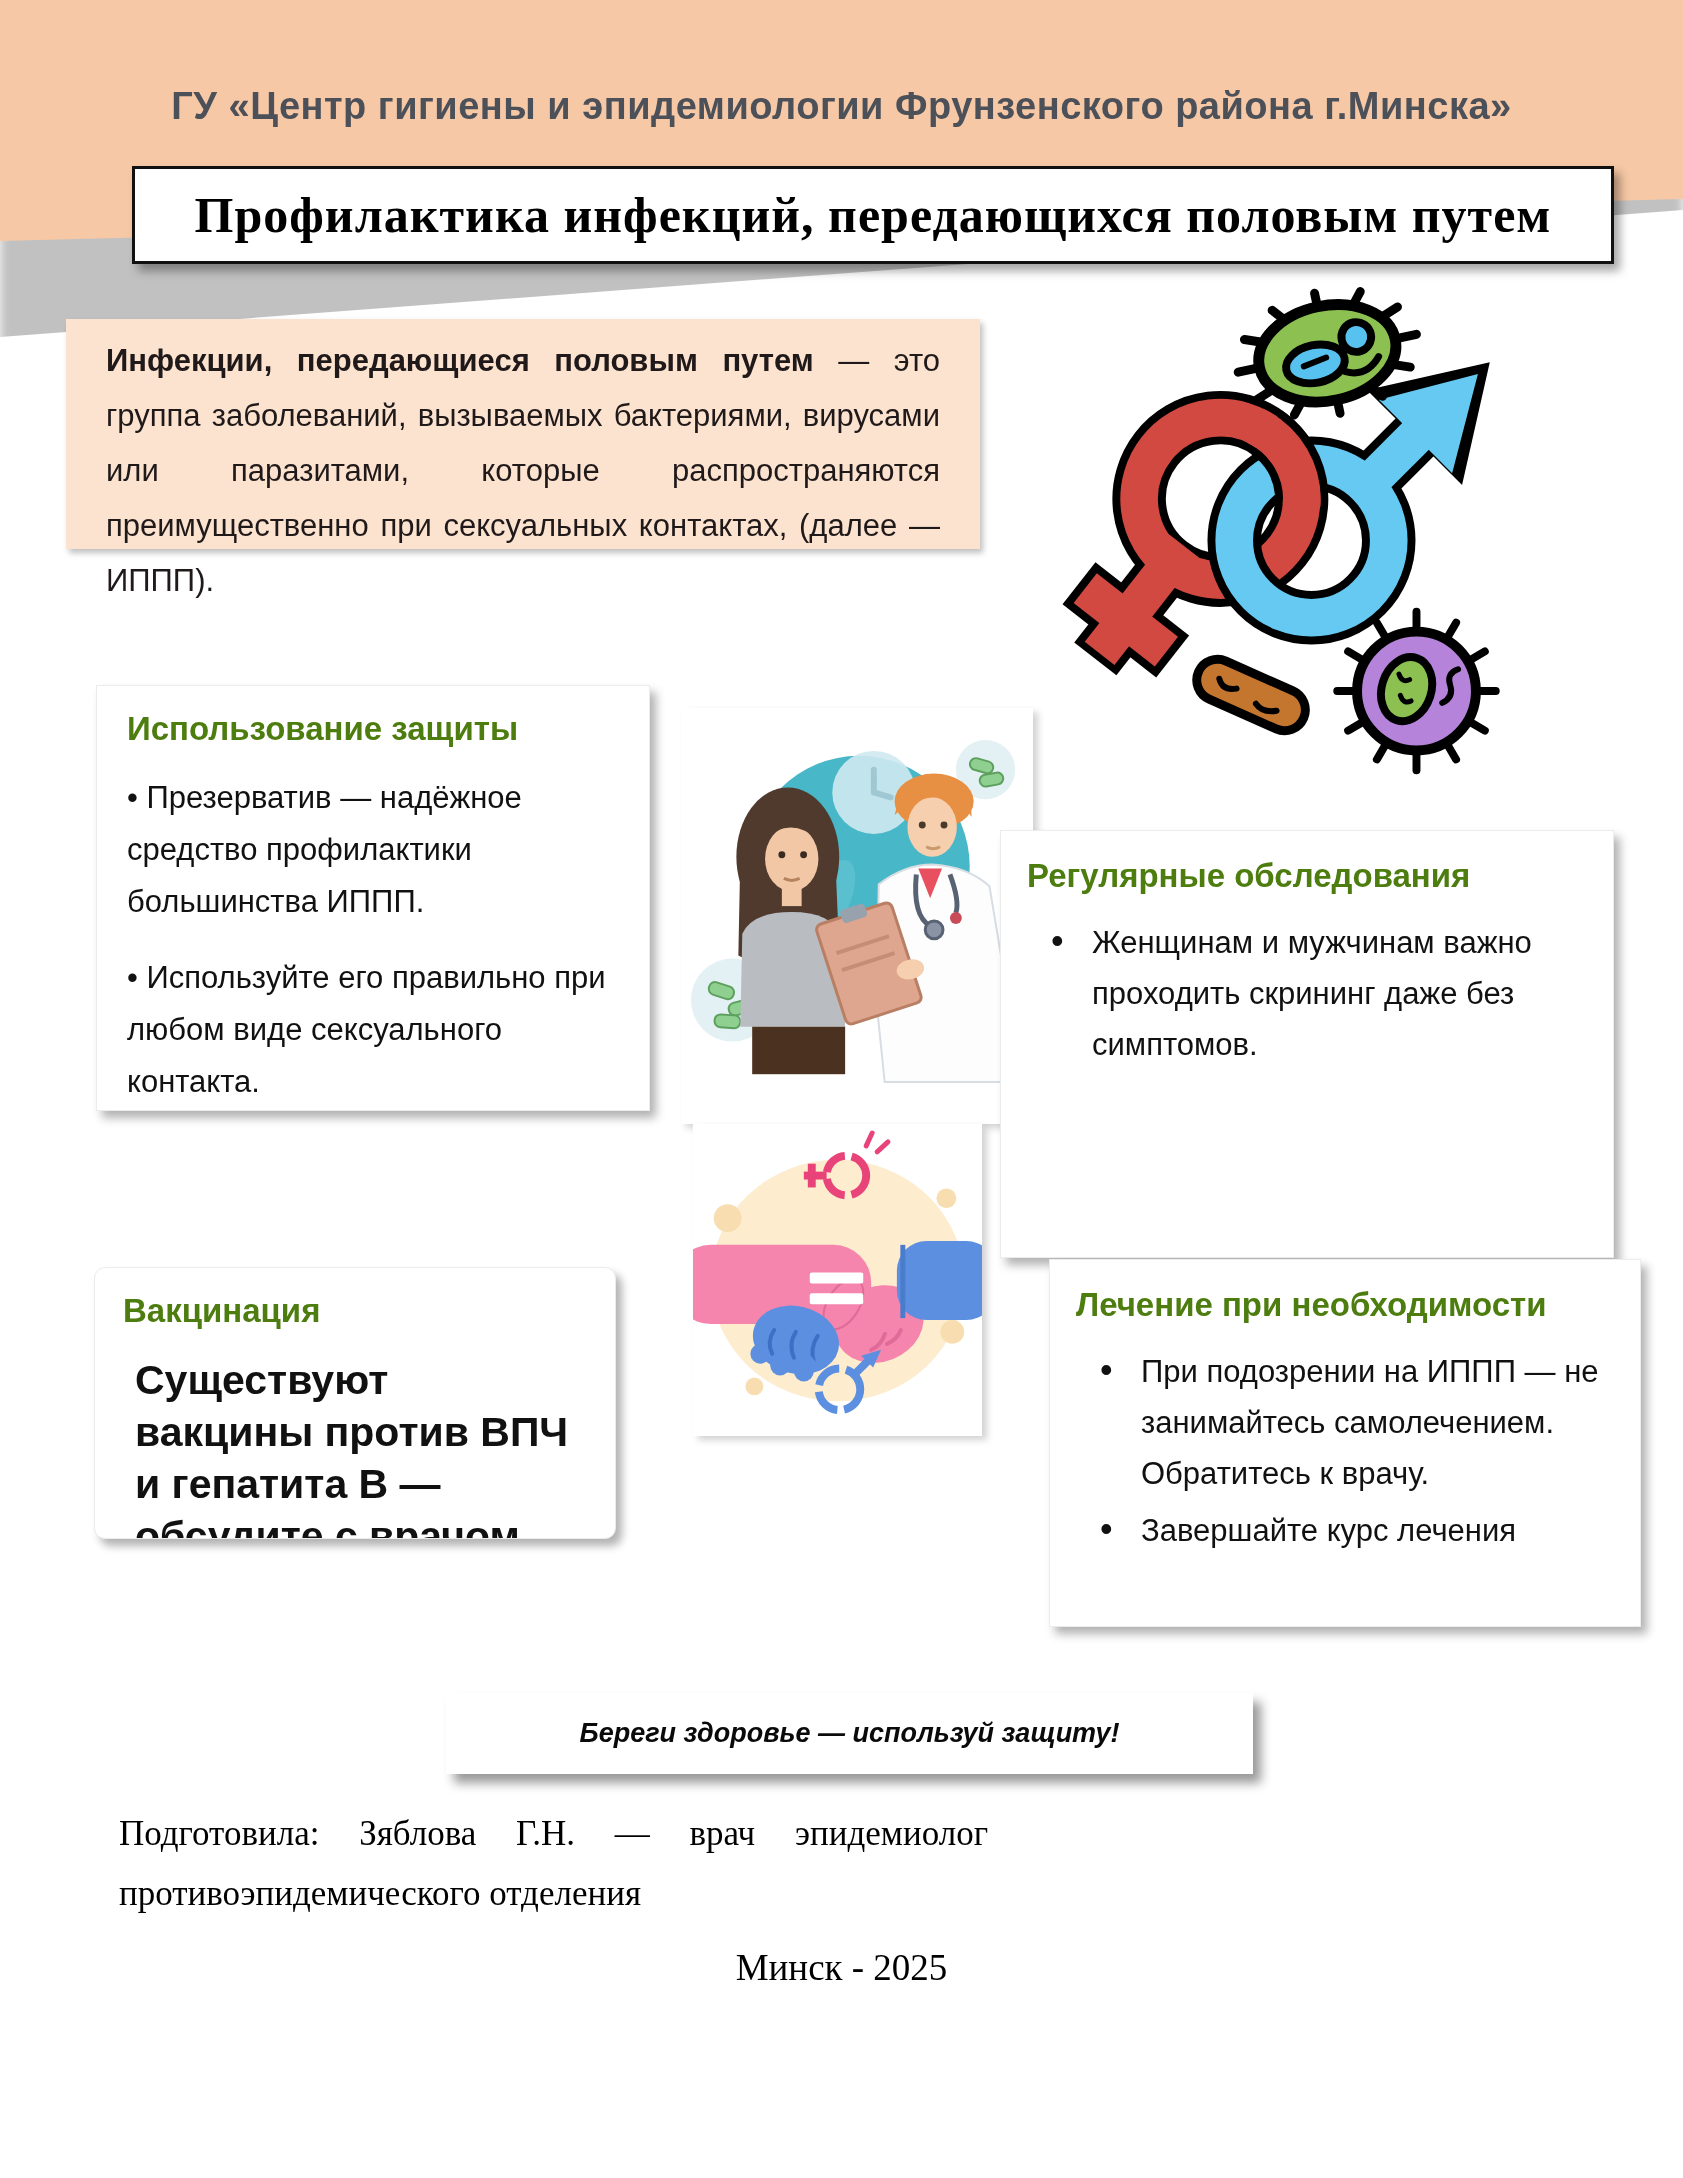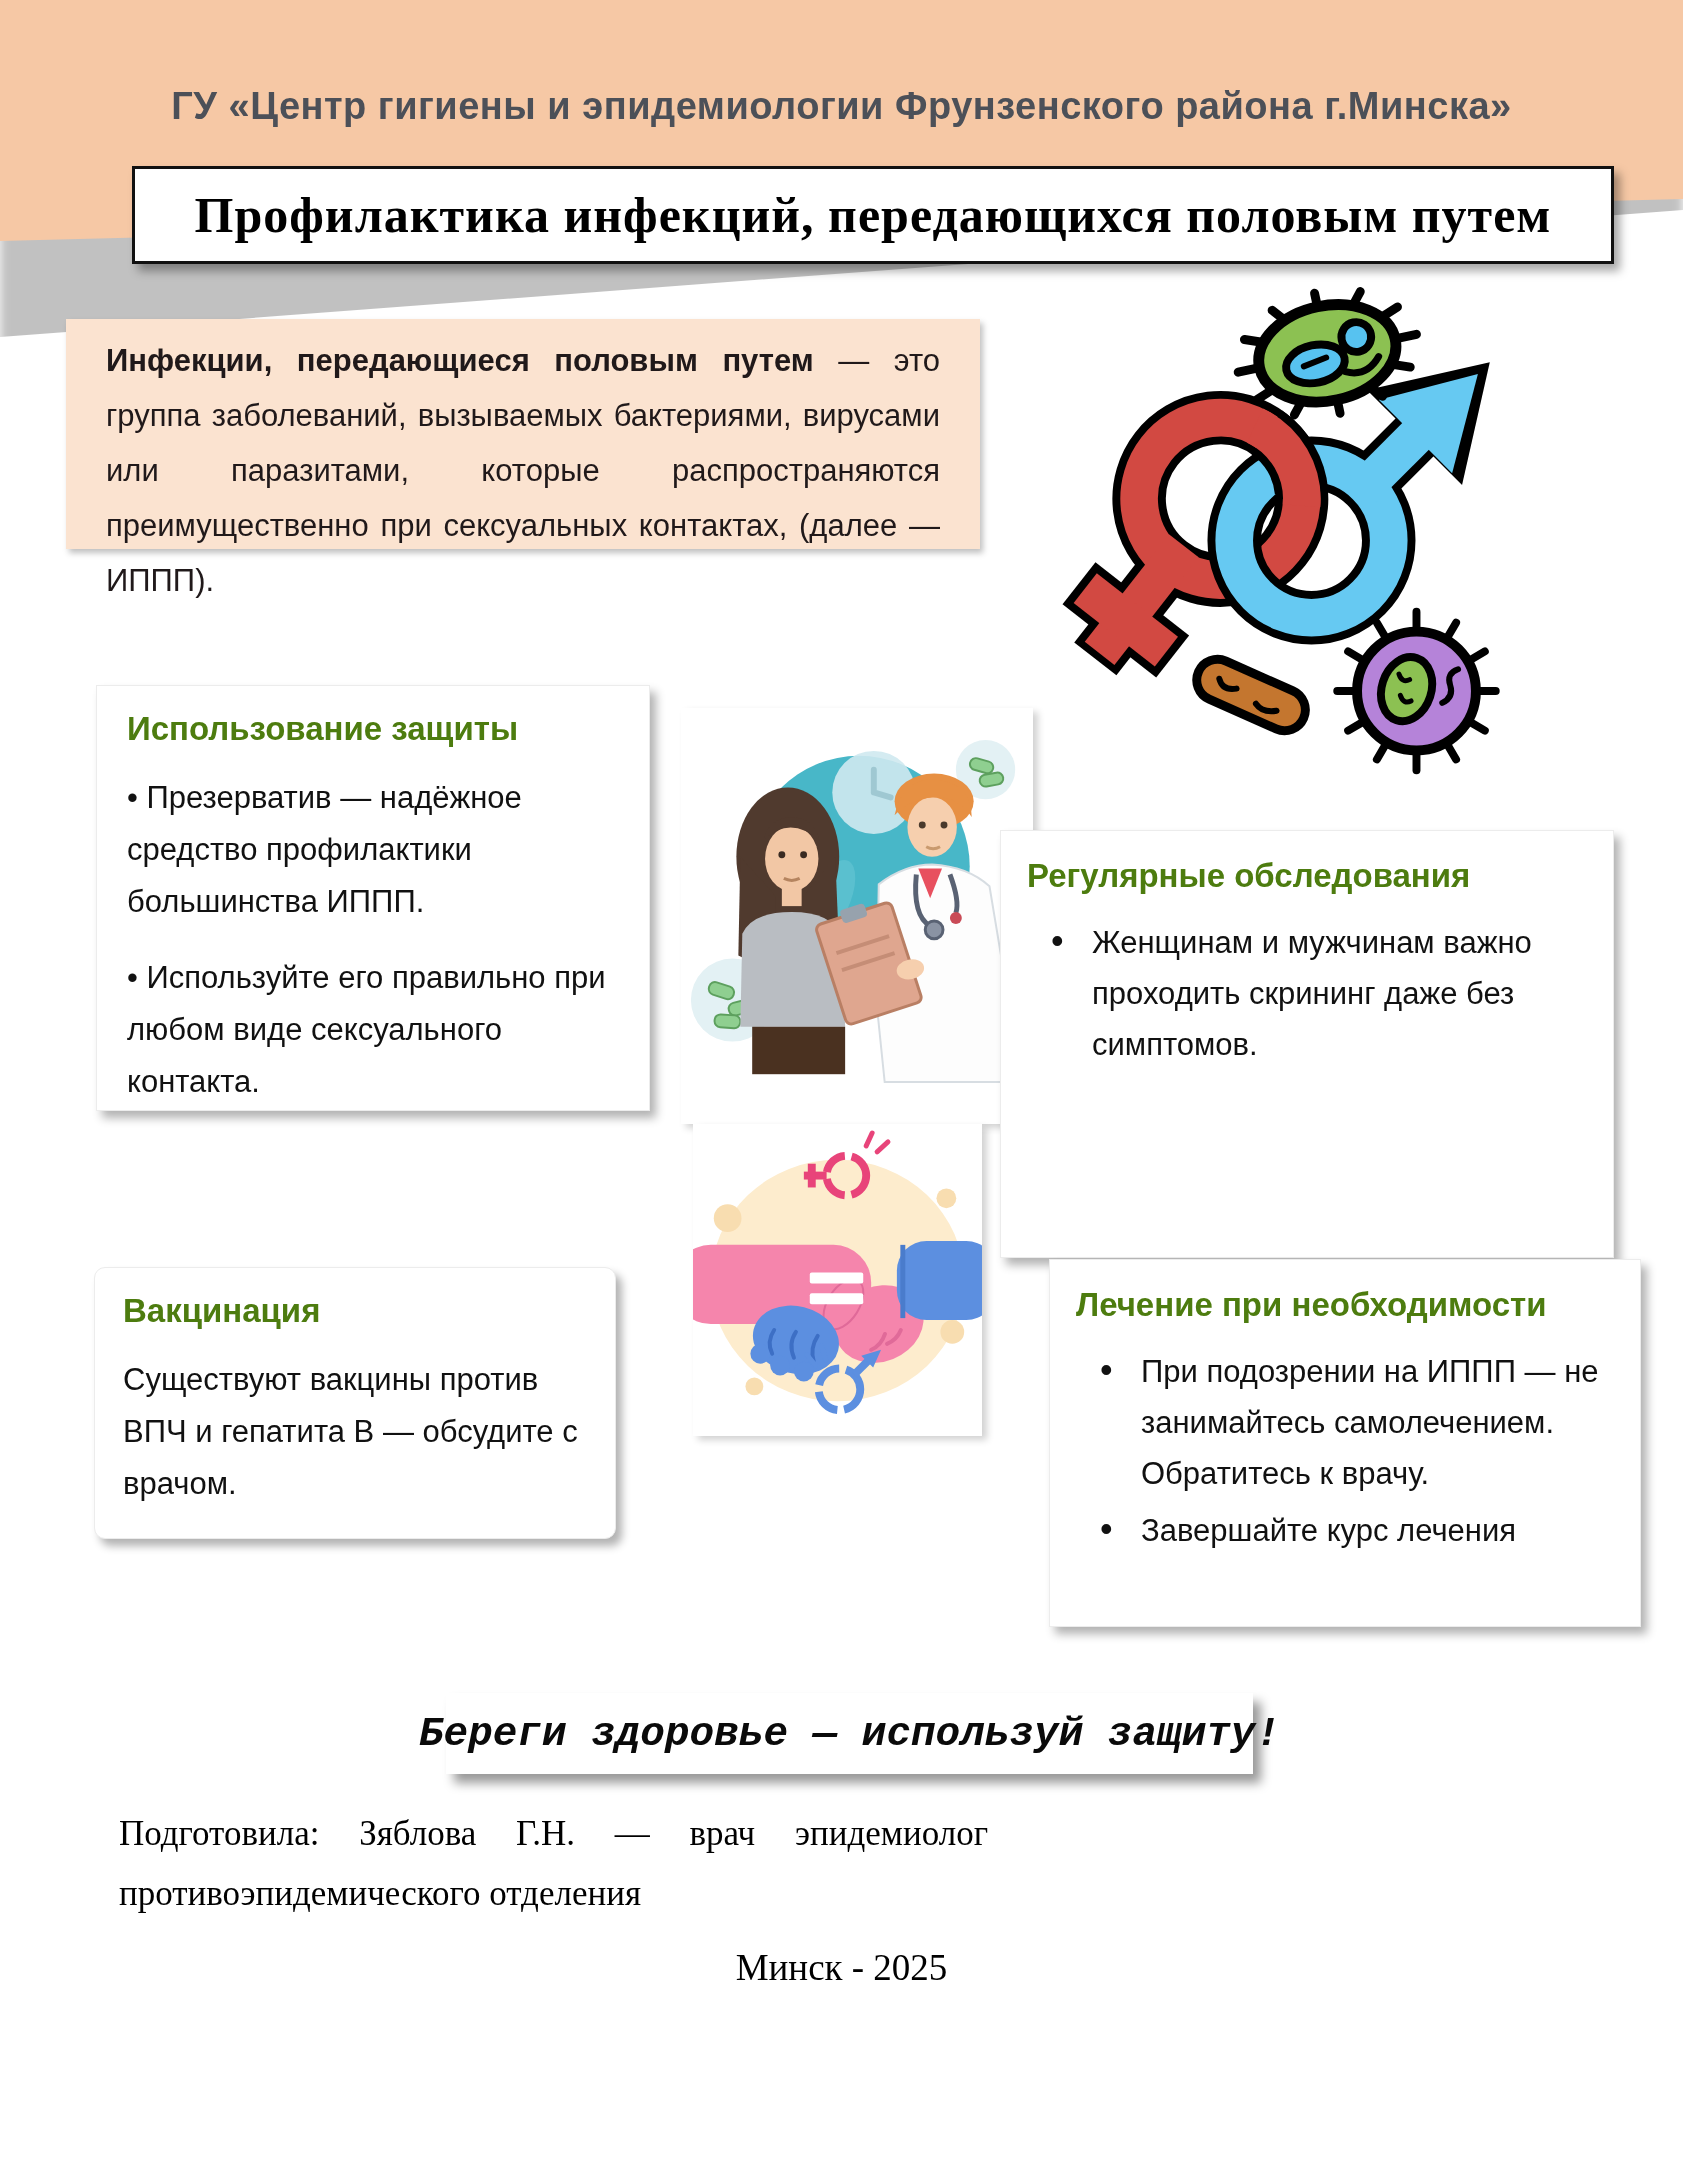--- a/index.html
+++ b/index.html
@@ -48,21 +48,21 @@
     position:absolute;background:#fff;border:1px solid #ececec;
     box-sizing:border-box;box-shadow:6px 7px 9px rgba(0,0,0,.3);
     overflow:hidden;
   }
   .card h2{margin:0;font-size:33px;font-weight:bold;line-height:1.15;color:#4d7c0f;}
   .card-protection{left:96px;top:685px;width:554px;height:426px;padding:24px 30px;}
   .card-protection p{margin:24px 0 0;font-size:31px;line-height:52px;}
   .card-protection p::before{content:"\2022  ";}
   .card-screening{left:1000px;top:830px;width:614px;height:428px;padding:26px 26px;}
   .card-vaccination{left:94px;top:1267px;width:522px;height:272px;padding:24px 28px;border-radius:11px;}
-  .card-vaccination p{margin:24px 0 0;font-size:31px;line-height:52px;}
+  .card-vaccination p{margin:24px 12px 0;font-size:41px;line-height:52px;font-weight:bold;}
   .card-treatment{left:1049px;top:1259px;width:592px;height:368px;padding:26px 26px;}
   .bullets{list-style:none;margin:22px 0 0;padding:0;}
   .bullets li{
     position:relative;padding-left:65px;padding-right:10px;
     font-size:31px;line-height:51px;margin-top:6px;
   }
   .bullets li::before{
     content:"\2022";position:absolute;left:24px;top:-2px;font-size:36px;
   }
   
@@ -73,22 +73,22 @@
                box-shadow:5px 4px 7px rgba(0,0,0,.18);}
   .illu-hands{left:693px;top:1124px;width:289px;height:312px;background:#fff;
               box-shadow:5px 4px 7px rgba(0,0,0,.18);}
   
   .motto-box{
     position:absolute;left:446px;top:1693px;width:807px;height:81px;background:#fff;
     box-shadow:8px 9px 10px rgba(0,0,0,.4);
     display:flex;align-items:center;justify-content:center;
   }
   .motto-box .motto{
-    font-family:Liberation Mono, monospace;font-style:italic;font-weight:bold;
-    font-size:41px;color:#0a0a0a;white-space:nowrap;
+    font-family:Liberation Sans, sans-serif;font-style:italic;font-weight:bold;
+    font-size:27px;color:#0a0a0a;white-space:nowrap;
   }
   .credits{
     position:absolute;left:119px;top:1814px;width:869px;
     font-family:Liberation Serif, serif;font-size:35px;color:#000;
   }
   .credits .l1{text-align:justify;text-align-last:justify;}
   .credits .l2{margin-top:20px;}
   .place-year{
     position:absolute;left:0;top:1946px;width:1683px;text-align:center;
     font-family:"Liberation Serif",serif;font-size:37px;color:#000;

